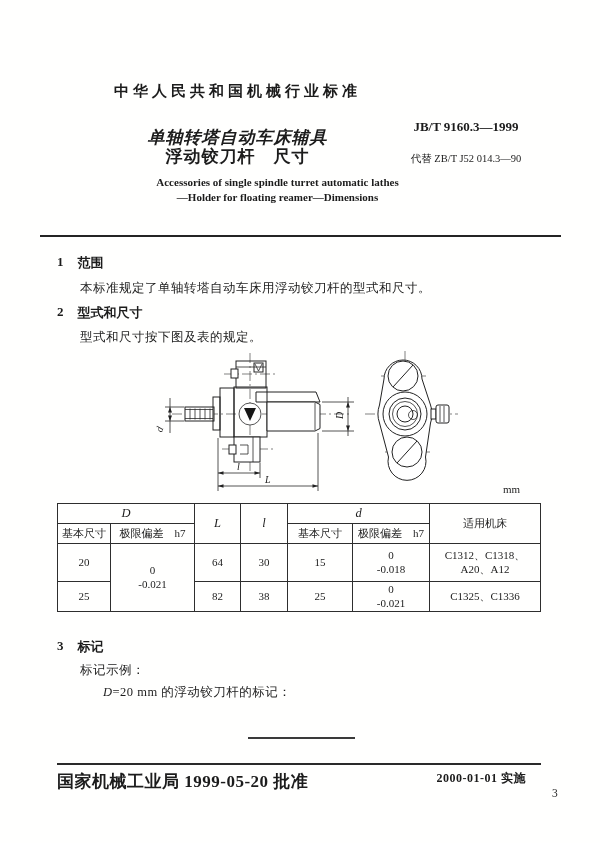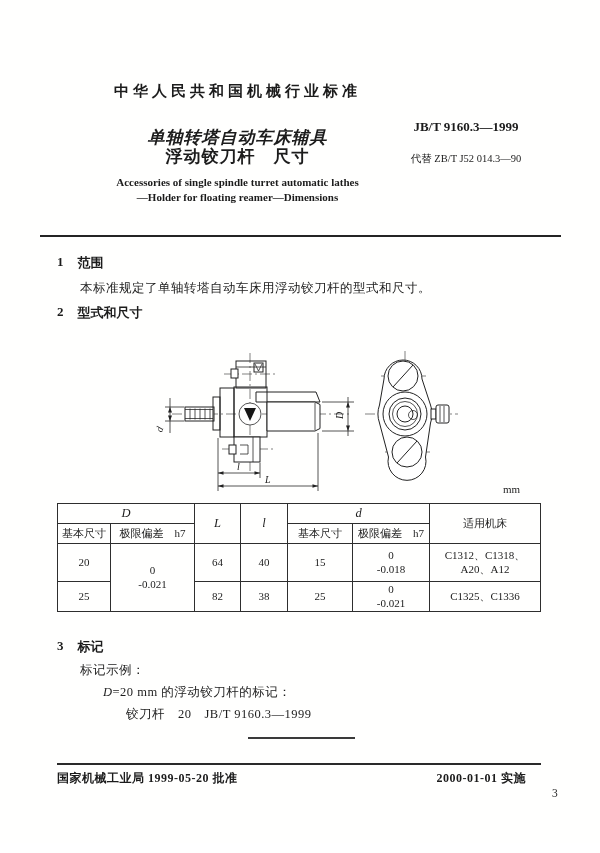--- a/index.html
+++ b/index.html
@@ -9,39 +9,39 @@
     overflow:hidden;
   }
   .abs{position:absolute;}
   .ctr{left:0;width:475px;text-align:center;}
   .std-type{top:82px;font-size:15px;font-weight:bold;letter-spacing:4px;}
   .title-cn{font-size:17px;font-weight:bold;letter-spacing:1px;}
   .t1{top:126px;font-style:italic;}
   .t2{top:145px;}
   .std-no{top:119px;left:403px;width:126px;text-align:center;font-weight:bold;font-size:13px;}
   .replaces{top:152px;left:403px;width:126px;text-align:center;font-size:10.5px;}
-  .en{font-weight:bold;font-size:11px;}
+  .en{font-weight:bold;font-size:11px;padding-left:40px;}
   .e1{top:176px;}
   .e2{top:191px;}
   .rule1{top:235px;left:40px;width:521px;height:2px;background:#242424;}
   .sec-head{display:flex;gap:14px;font-size:13px;font-weight:bold;}
   .s1h{top:254px;left:57px;}
   .s2h{top:304px;left:57px;}
   .s3h{top:638px;left:57px;}
   .body-text{font-size:12.5px;letter-spacing:0.5px;}
   .s1b{top:280px;left:80px;}
   .s2b{top:329px;left:80px;}
   .s3sub{top:662px;left:80px;}
   .s3ex{top:684px;left:103px;}
   .s3des{top:706px;left:126px;}
   .ital{font-style:italic;font-family:"Liberation Serif",serif;}
   .mm-label{top:483px;left:503px;font-size:11px;}
   .short-rule{top:737px;left:248px;width:107px;height:2px;background:#3a3a3a;}
   .foot-rule{top:763px;left:57px;width:484px;height:2px;background:#2a2a2a;}
-  .foot-l{top:770px;left:57px;font-weight:bold;font-size:12px;letter-spacing:0.5px;}
+  .foot-l{top:770px;left:57px;font-weight:bold;font-size:17px;letter-spacing:0.5px;}
   .foot-r{top:770px;right:74px;font-weight:bold;font-size:12px;letter-spacing:0.5px;}
   .page-no{top:787px;left:552px;font-size:11.5px;}
 
   
   .dim-table{position:absolute;top:503px;left:57px;border-collapse:collapse;table-layout:fixed;
     border:1.5px solid #242424;}
   .dim-table td{border:1px solid #2e2e2e;text-align:center;vertical-align:middle;
     font-size:11px;padding:0;line-height:1.25;}
   .dim-table .hsym{font-style:italic;font-size:12.5px;}
   .h-row td{height:19px;}
@@ -76,20 +76,21 @@
   <div class="abs sec-head s1h">
     <span>1</span>
     <span>范围</span>
   </div>
   <div class="abs body-text s1b">本标准规定了单轴转塔自动车床用浮动铰刀杆的型式和尺寸。</div>
 
   <div class="abs sec-head s2h">
     <span>2</span>
     <span>型式和尺寸</span>
   </div>
+  <div class="abs body-text s2b">型式和尺寸按下图及表的规定。</div>
 
   <svg class="drawing" viewBox="0 0 480 150">
     <defs>
       <pattern id="hatch" width="5" height="5" patternUnits="userSpaceOnUse" patternTransform="rotate(45)">
         <line x1="0" y1="0" x2="0" y2="5" stroke="#3a3a3a" stroke-width="0.8"></line>
       </pattern>
     </defs>
 
     <line class="cl" x1="112" y1="69" x2="290" y2="69"></line>
     <line class="cl" x1="190" y1="8" x2="190" y2="126"></line>
@@ -203,21 +204,21 @@
         <td>基本尺寸</td>
         <td>极限偏差　h7</td>
       </tr>
       <tr class="r1">
         <td>20</td>
         <td rowspan="2" class="dev">
           <div>0</div>
           <div>-0.021</div>
         </td>
         <td>64</td>
-        <td>40</td>
+        <td>30</td>
         <td>15</td>
         <td class="dev">
           <div>0</div>
           <div>-0.018</div>
         </td>
         <td class="mach">
           <div>C1312、C1318、</div>
           <div>A20、A12</div>
         </td>
       </tr>
@@ -238,21 +239,20 @@
   </table>
 
   <div class="abs sec-head s3h">
     <span>3</span>
     <span>标记</span>
   </div>
   <div class="abs body-text s3sub">标记示例：</div>
   <div class="abs body-text s3ex">
     <span class="ital">D</span><span>=20 mm 的浮动铰刀杆的标记：</span>
   </div>
-  <div class="abs body-text s3des">铰刀杆　20　JB/T 9160.3—1999</div>
 
   <div class="abs short-rule"></div>
   <div class="abs foot-rule"></div>
   <div class="abs foot-l">国家机械工业局 1999-05-20 批准</div>
   <div class="abs foot-r">2000-01-01 实施</div>
   <div class="abs page-no">3</div>
 
 </div>
 
 </body></html>

